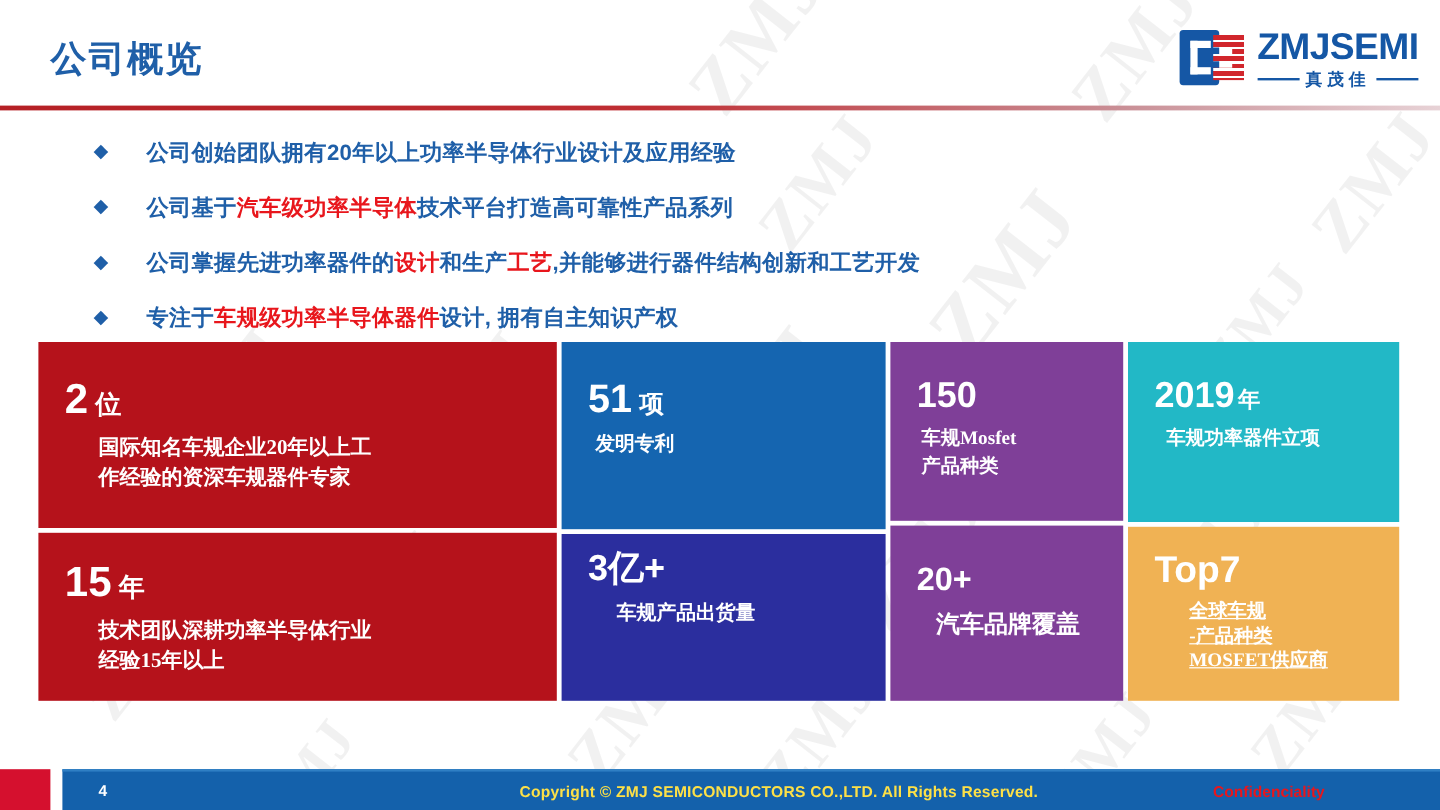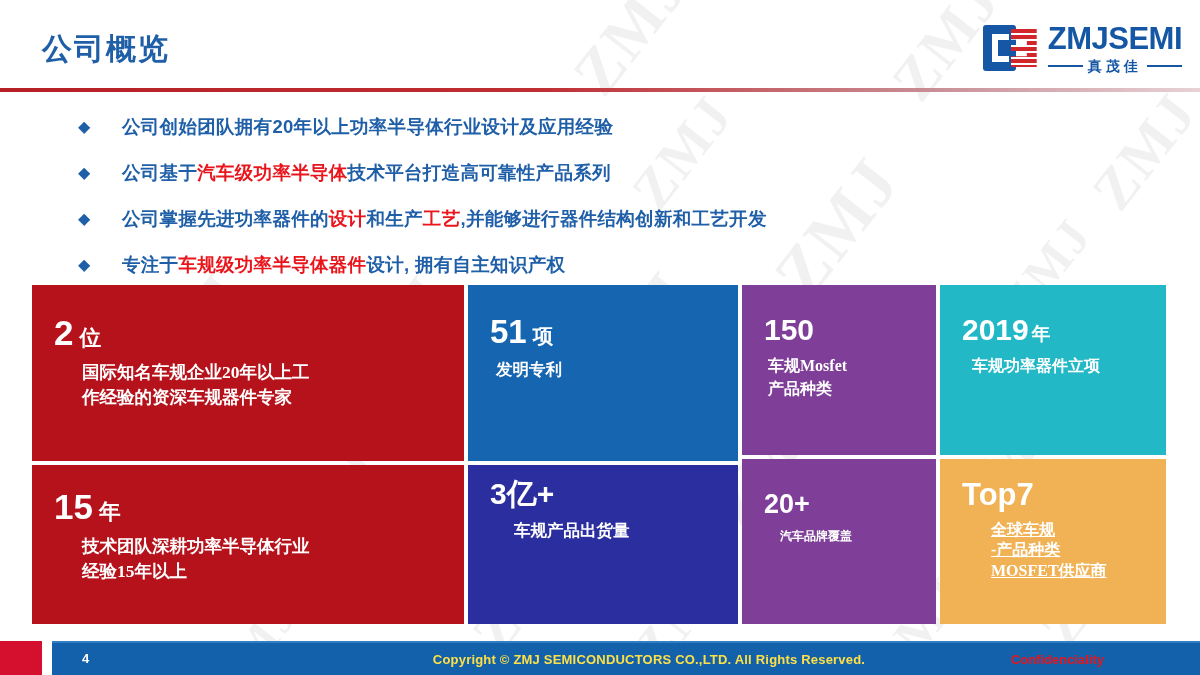--- a/index.html
+++ b/index.html
@@ -111,21 +111,21 @@
     font-weight: bold;
     letter-spacing: 0.3px;
     font-family: "Liberation Sans", "DejaVu Sans", sans-serif;
   }
   .bullet-text .hl { color: #e8161c; }
   .bullet-text .bd { font-weight: bold; }
 
   
   #panels {
     position: absolute; left: 32px; top: 285px;
-    width: 1134px; height: 339px;
+    width: 1134px; height: 299px;
     display: flex; gap: 4px;
     z-index: 3;
   }
   .col { display: flex; flex-direction: column; gap: 4px; }
   .col-red   { width: 432px; }
   .col-blue  { width: 270px; }
   .col-purp  { width: 194px; }
   .col-teal  { width: 226px; }
 
   .card {
@@ -167,21 +167,21 @@
   .c-blue-top .desc { font-size: 16.5px; margin-left: 6px; line-height: 1.4; }
   .c-blue-bot .desc { font-size: 16.5px; margin-left: 24px; line-height: 1.4; }
   .c-blue-bot { padding-top: 14px; }
 
   
   .c-purp-top { background: #7f3f98; flex: 1 1 170px; }
   .c-purp-bot { background: #7f3f98; flex: 1 1 165px; }
   .c-purp-top .num { font-size: 30px; }
   .c-purp-bot .num { font-size: 27px; }
   .c-purp-top .desc { font-size: 16px; margin-left: 4px; line-height: 1.42; }
-  .c-purp-bot .desc { font-size: 12px; margin-left: 16px; line-height: 1.42; }
+  .c-purp-bot .desc { font-size: 20px; margin-left: 16px; line-height: 1.42; }
   .c-purp-bot { padding-top: 32px; }
 
   
   .c-teal { background: #22b8c6; flex: 1 1 170px; }
   .c-oran { background: #f0b254; flex: 1 1 165px; }
   .c-teal .num { font-size: 30px; }
   .c-oran .num { font-size: 31px; }
   .c-teal .desc { font-size: 16px; margin-left: 10px; line-height: 1.4; }
   .c-oran .desc { font-size: 16px; margin-left: 29px; line-height: 1.28; text-decoration: underline; }
   .c-oran { padding-top: 20px; }

